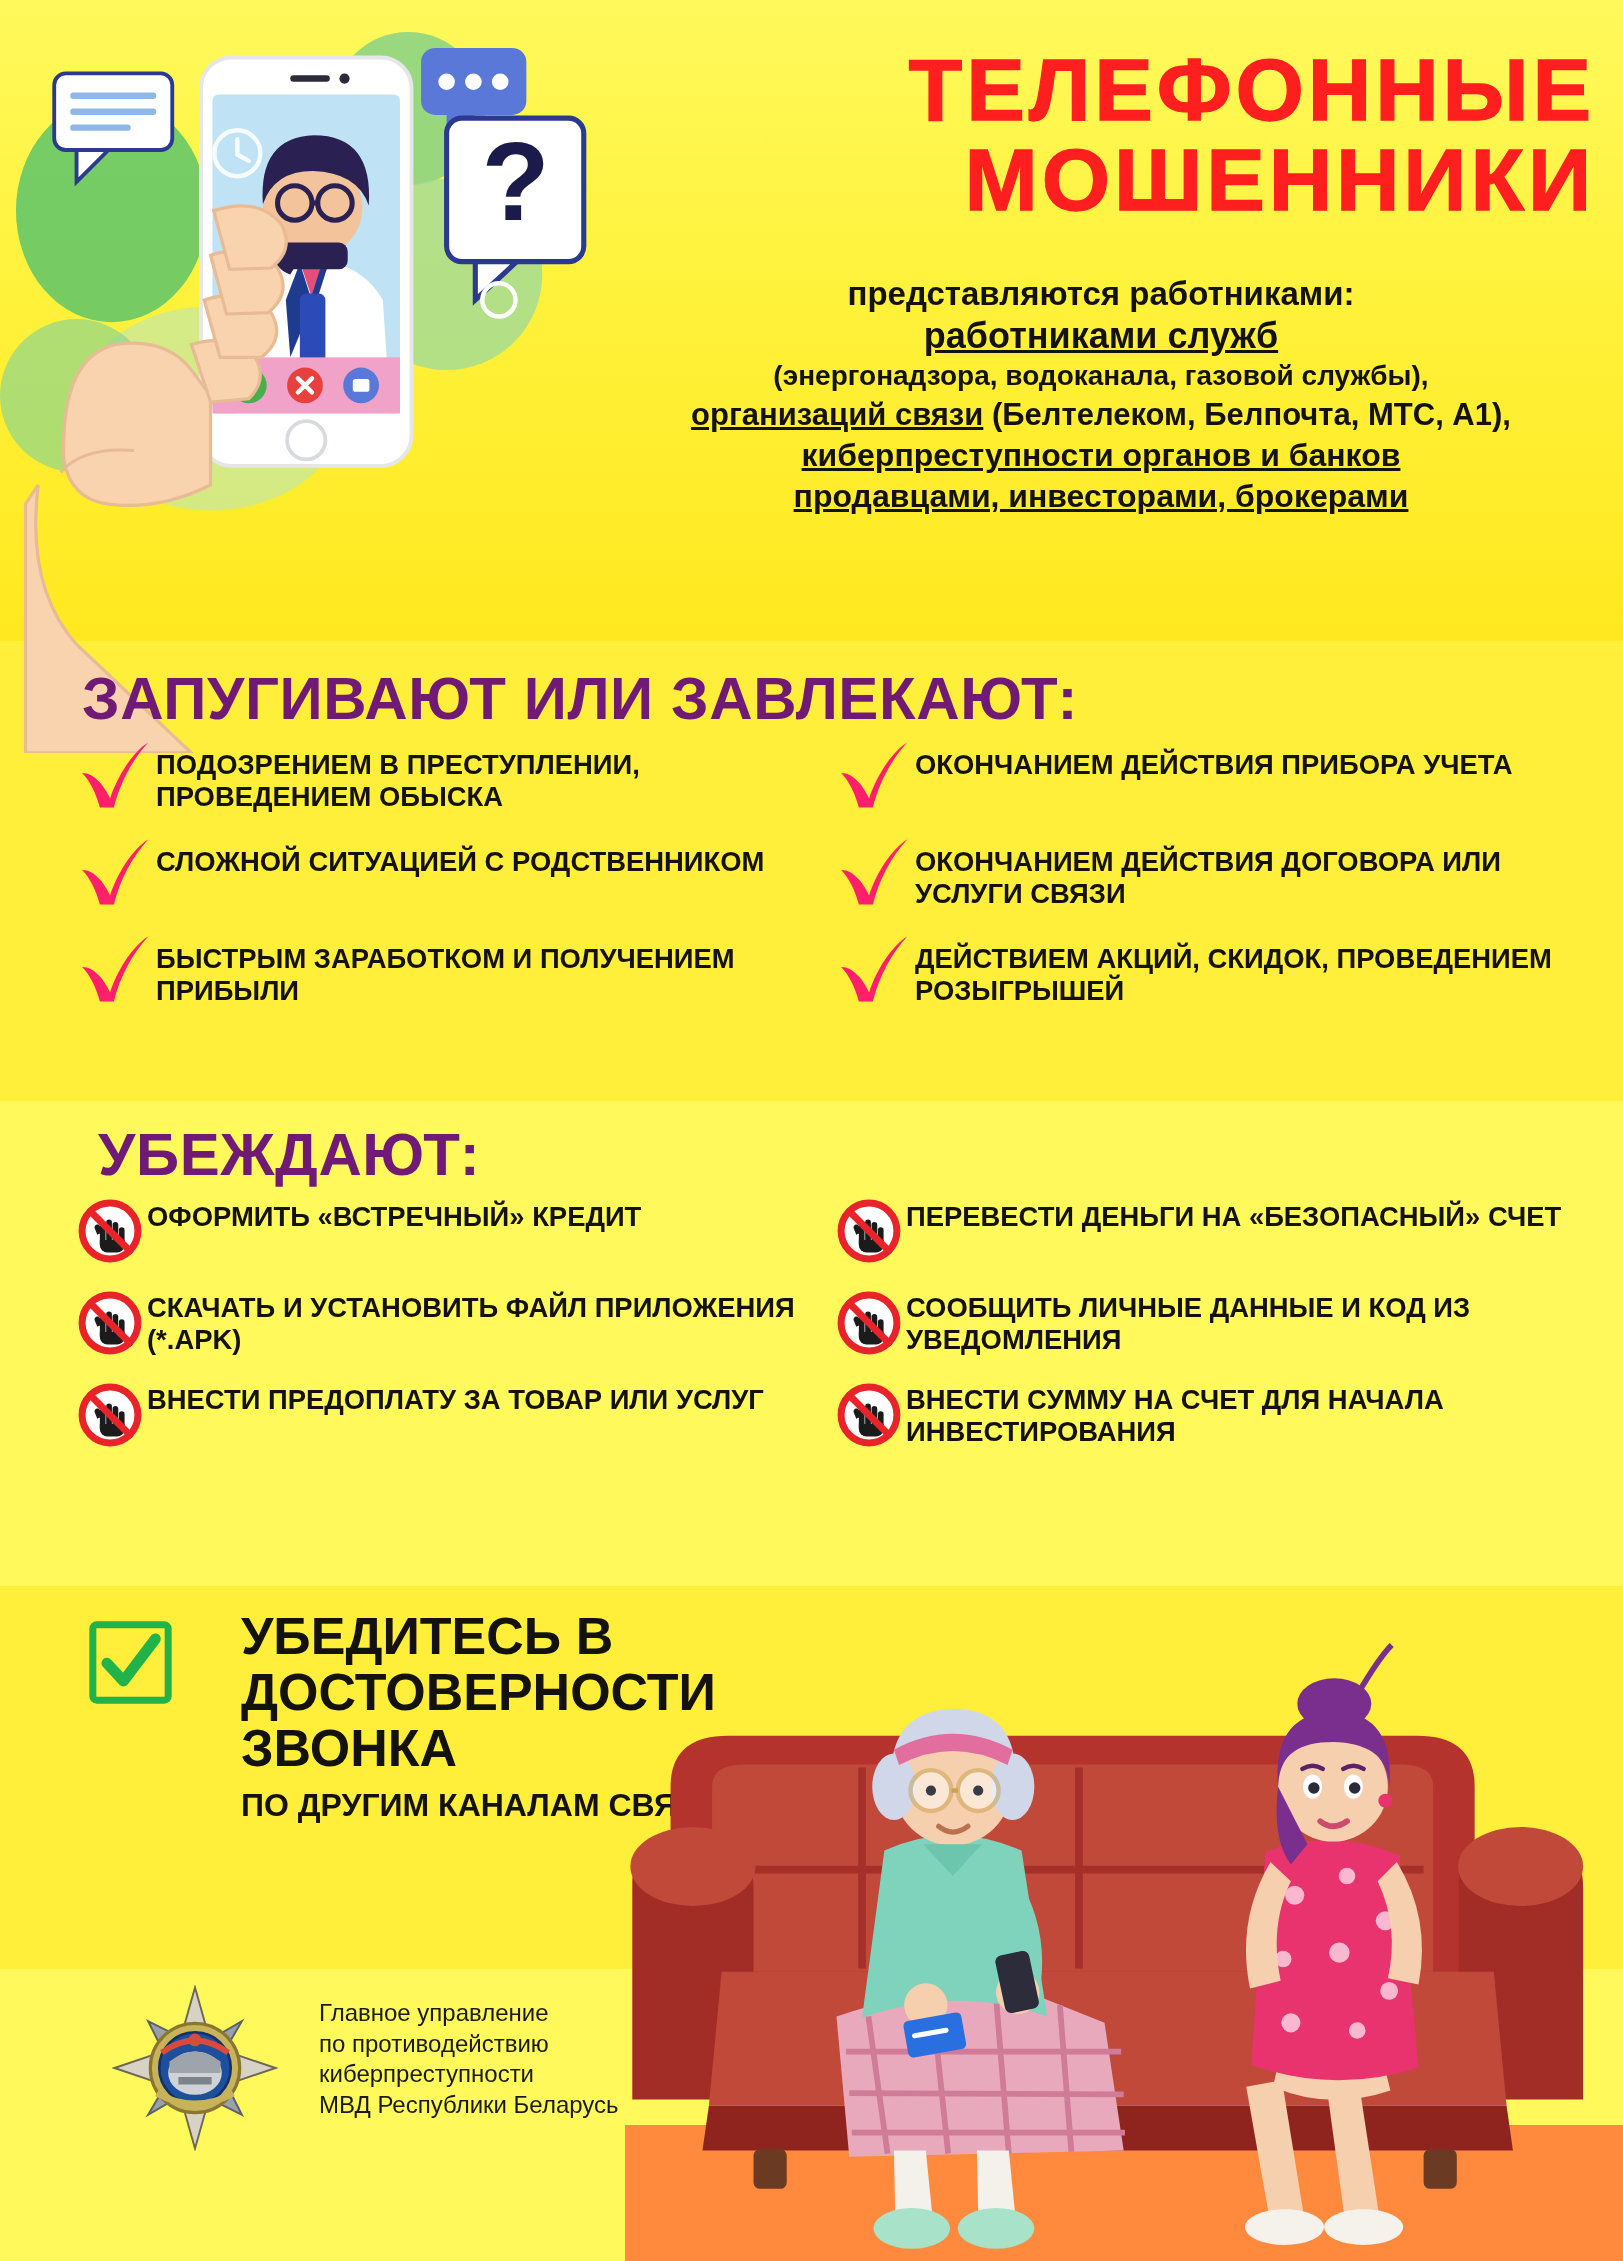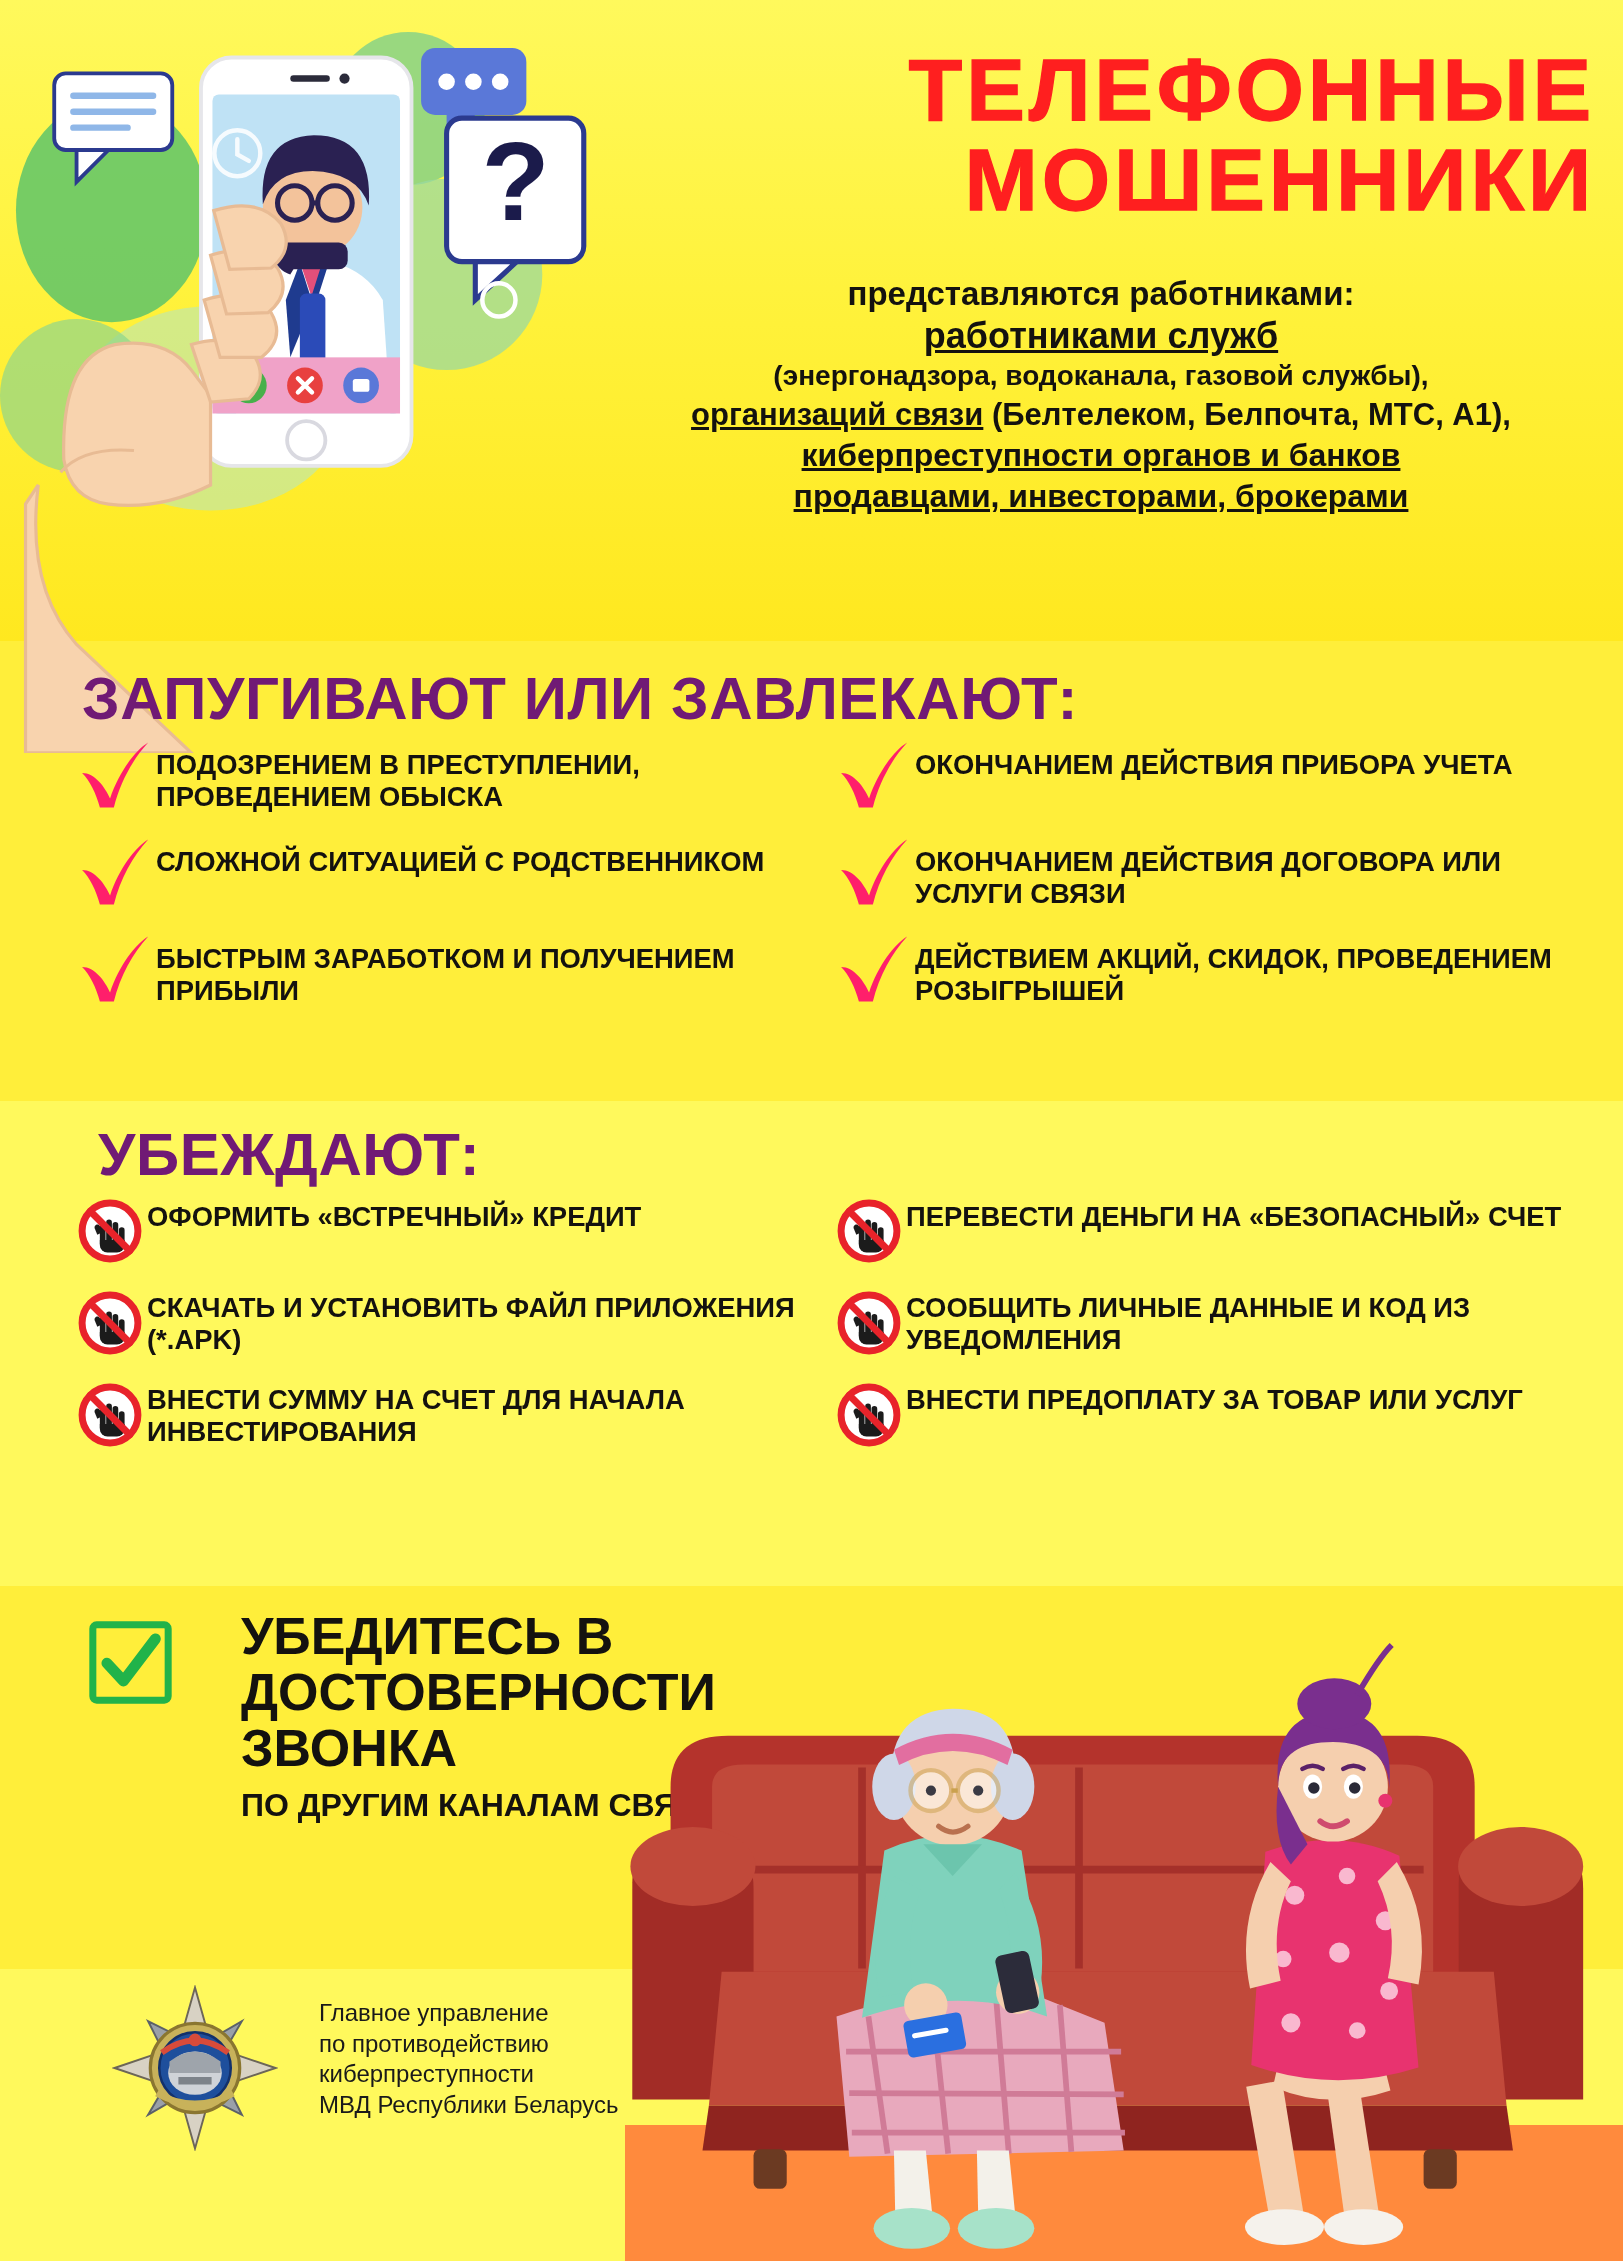--- a/index.html
+++ b/index.html
@@ -401,37 +401,37 @@
         <g fill="#1b1b1b">
           <rect x="36" y="42" width="9" height="34" rx="4.5"></rect>
           <rect x="46" y="34" width="9" height="42" rx="4.5"></rect>
           <rect x="56" y="38" width="9" height="38" rx="4.5"></rect>
           <rect x="66" y="46" width="9" height="30" rx="4.5"></rect>
           <path d="M32 58 L28 48 C26 43 33 39 36 44 L40 54 Z"></path>
           <path d="M36 66 h39 v8 a12 12 0 0 1 -12 12 h-15 a12 12 0 0 1 -12 -12 z"></path>
         </g>
         <line x1="21" y1="21" x2="83" y2="83" stroke="#e8232a" stroke-width="11" stroke-linecap="round"></line>
       </svg>
-      <div class="txt">ВНЕСТИ СУММУ НА СЧЕТ ДЛЯ НАЧАЛА ИНВЕСТИРОВАНИЯ</div>
+      <div class="txt">ВНЕСТИ ПРЕДОПЛАТУ ЗА ТОВАР ИЛИ УСЛУГ</div>
     </div>
 
     <div class="item">
       <svg class="ico-nohand" viewBox="0 0 104 104">
         <circle cx="52" cy="52" r="44" fill="#ffffff" stroke="#e8232a" stroke-width="11"></circle>
         <g fill="#1b1b1b">
           <rect x="36" y="42" width="9" height="34" rx="4.5"></rect>
           <rect x="46" y="34" width="9" height="42" rx="4.5"></rect>
           <rect x="56" y="38" width="9" height="38" rx="4.5"></rect>
           <rect x="66" y="46" width="9" height="30" rx="4.5"></rect>
           <path d="M32 58 L28 48 C26 43 33 39 36 44 L40 54 Z"></path>
           <path d="M36 66 h39 v8 a12 12 0 0 1 -12 12 h-15 a12 12 0 0 1 -12 -12 z"></path>
         </g>
         <line x1="21" y1="21" x2="83" y2="83" stroke="#e8232a" stroke-width="11" stroke-linecap="round"></line>
       </svg>
-      <div class="txt">ВНЕСТИ ПРЕДОПЛАТУ ЗА ТОВАР ИЛИ УСЛУГ</div>
+      <div class="txt">ВНЕСТИ СУММУ НА СЧЕТ ДЛЯ НАЧАЛА ИНВЕСТИРОВАНИЯ</div>
     </div>
   </div>
 
   <svg class="sure-box" viewBox="0 0 130 130">
     <rect x="6" y="6" width="118" height="118" rx="6" fill="none" stroke="#21b34a" stroke-width="11"></rect>
     <path d="M28 66 L54 94 L104 28" fill="none" stroke="#21b34a" stroke-width="17" stroke-linecap="round" stroke-linejoin="round"></path>
   </svg>
   <div class="sure-text">
     <div class="big">УБЕДИТЕСЬ В ДОСТОВЕРНОСТИ ЗВОНКА</div>
     <div class="small">ПО ДРУГИМ КАНАЛАМ СВЯЗИ</div>

